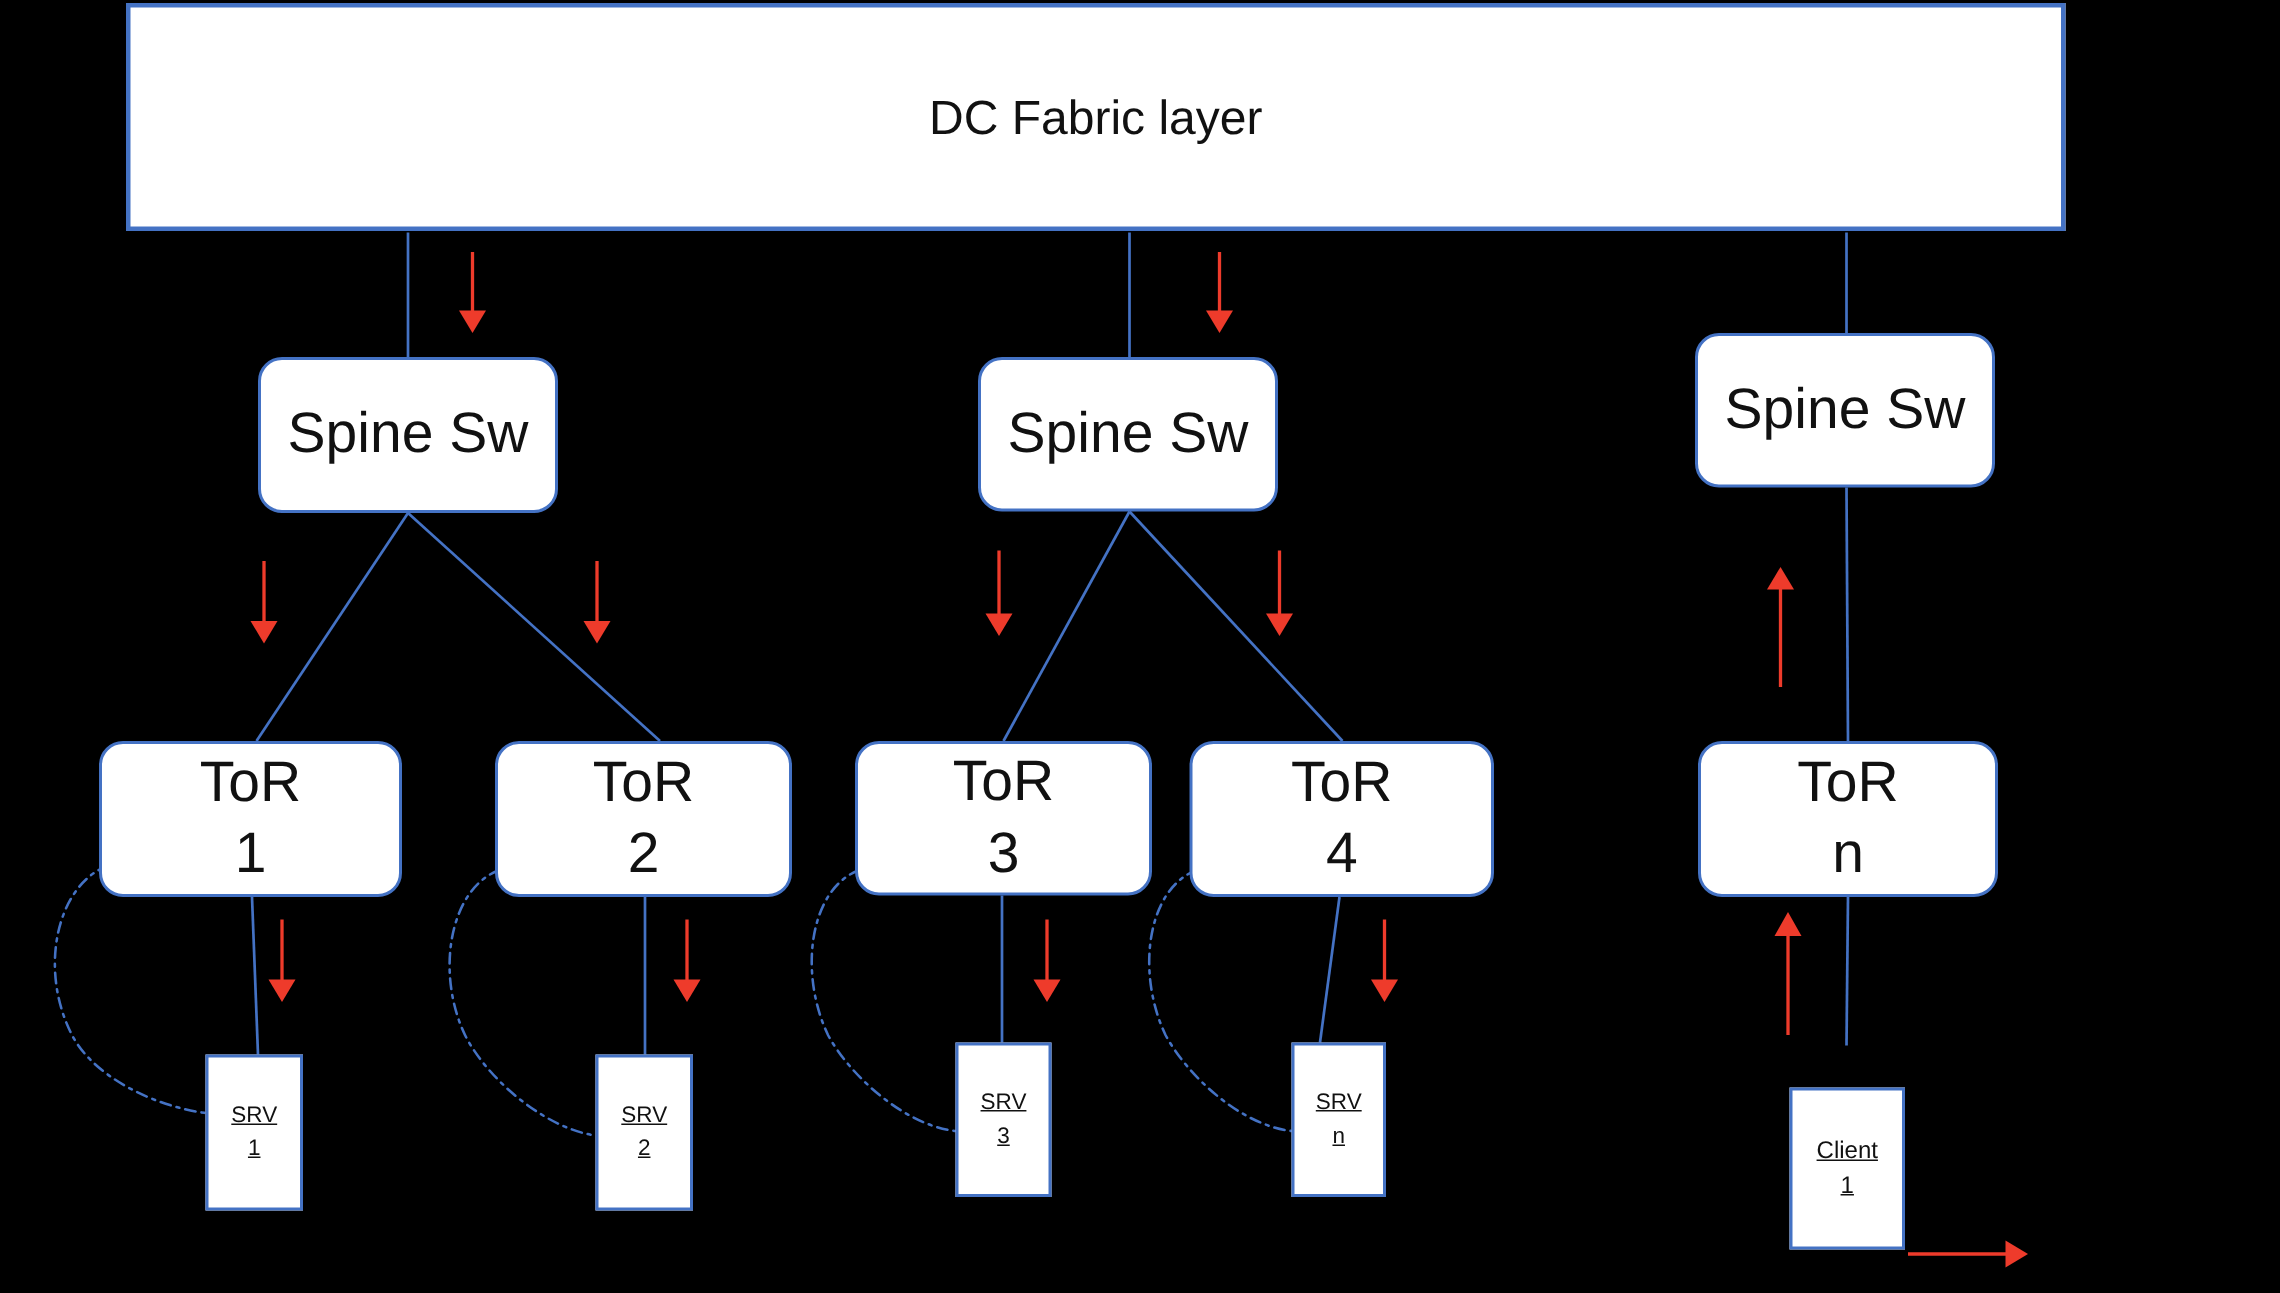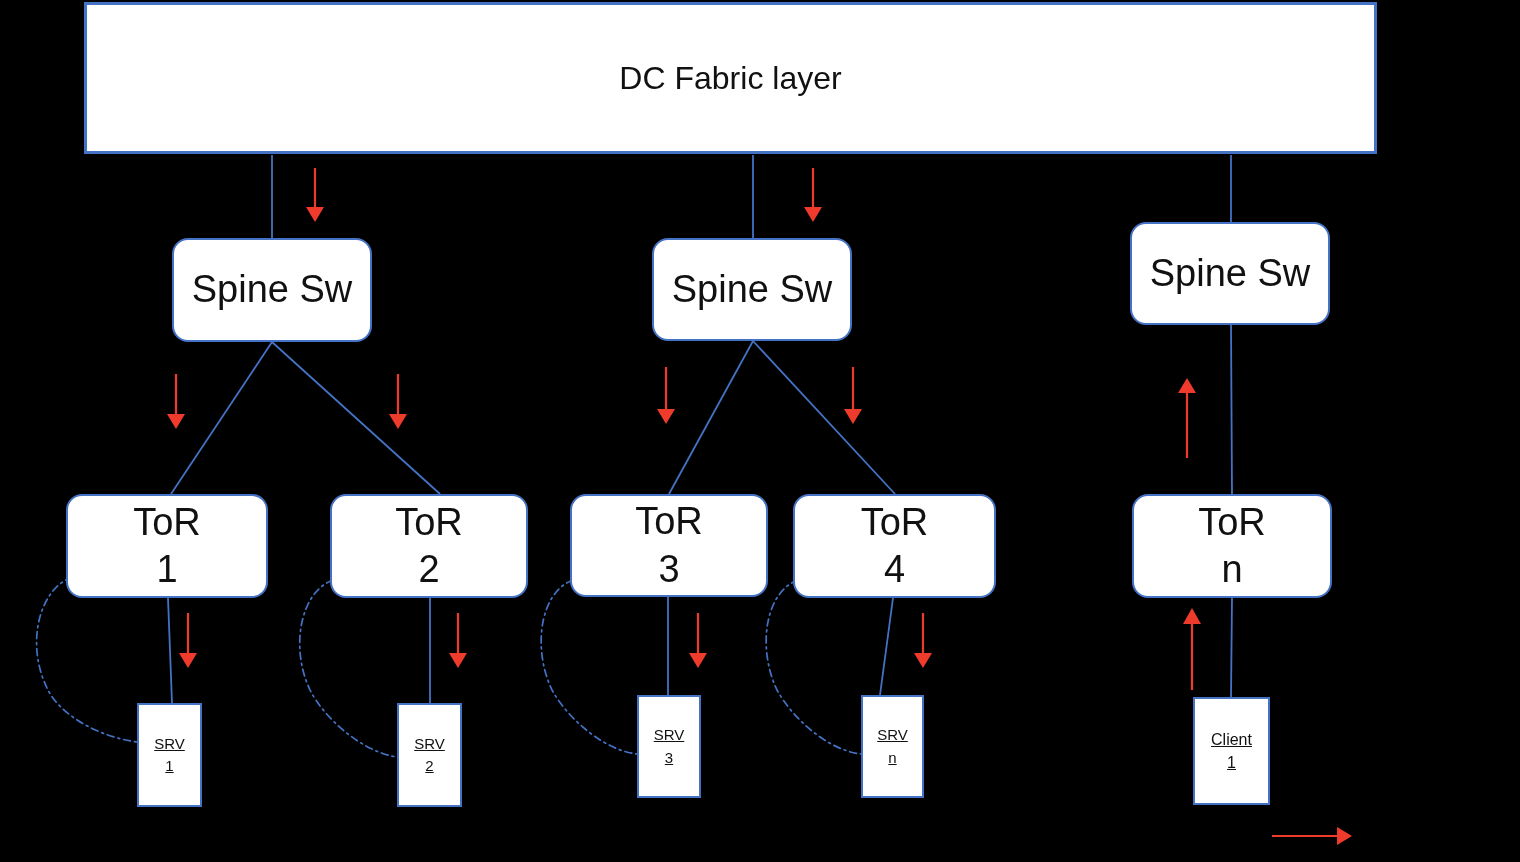--- a/index.html
+++ b/index.html
@@ -40,21 +40,21 @@
     border-radius:16px;
     font-size:38px;
     line-height:1.25;
   }
   .rectnode{
     border:2.5px solid var(--accent-blue);
     font-size:15px;
     line-height:1.5;
     text-decoration:underline;
   }
-  .rectnode.client{font-size:16px;line-height:1.45;}
+  .rectnode.client{font-size:16px;line-height:1.45;margin-top:28px;}
   .lbl span{display:block;}
 </style>
 </head>
 <body>
 
 <div class="canvas">
 
   <svg class="wires" viewBox="0 0 1520 862">
 
     <g>

